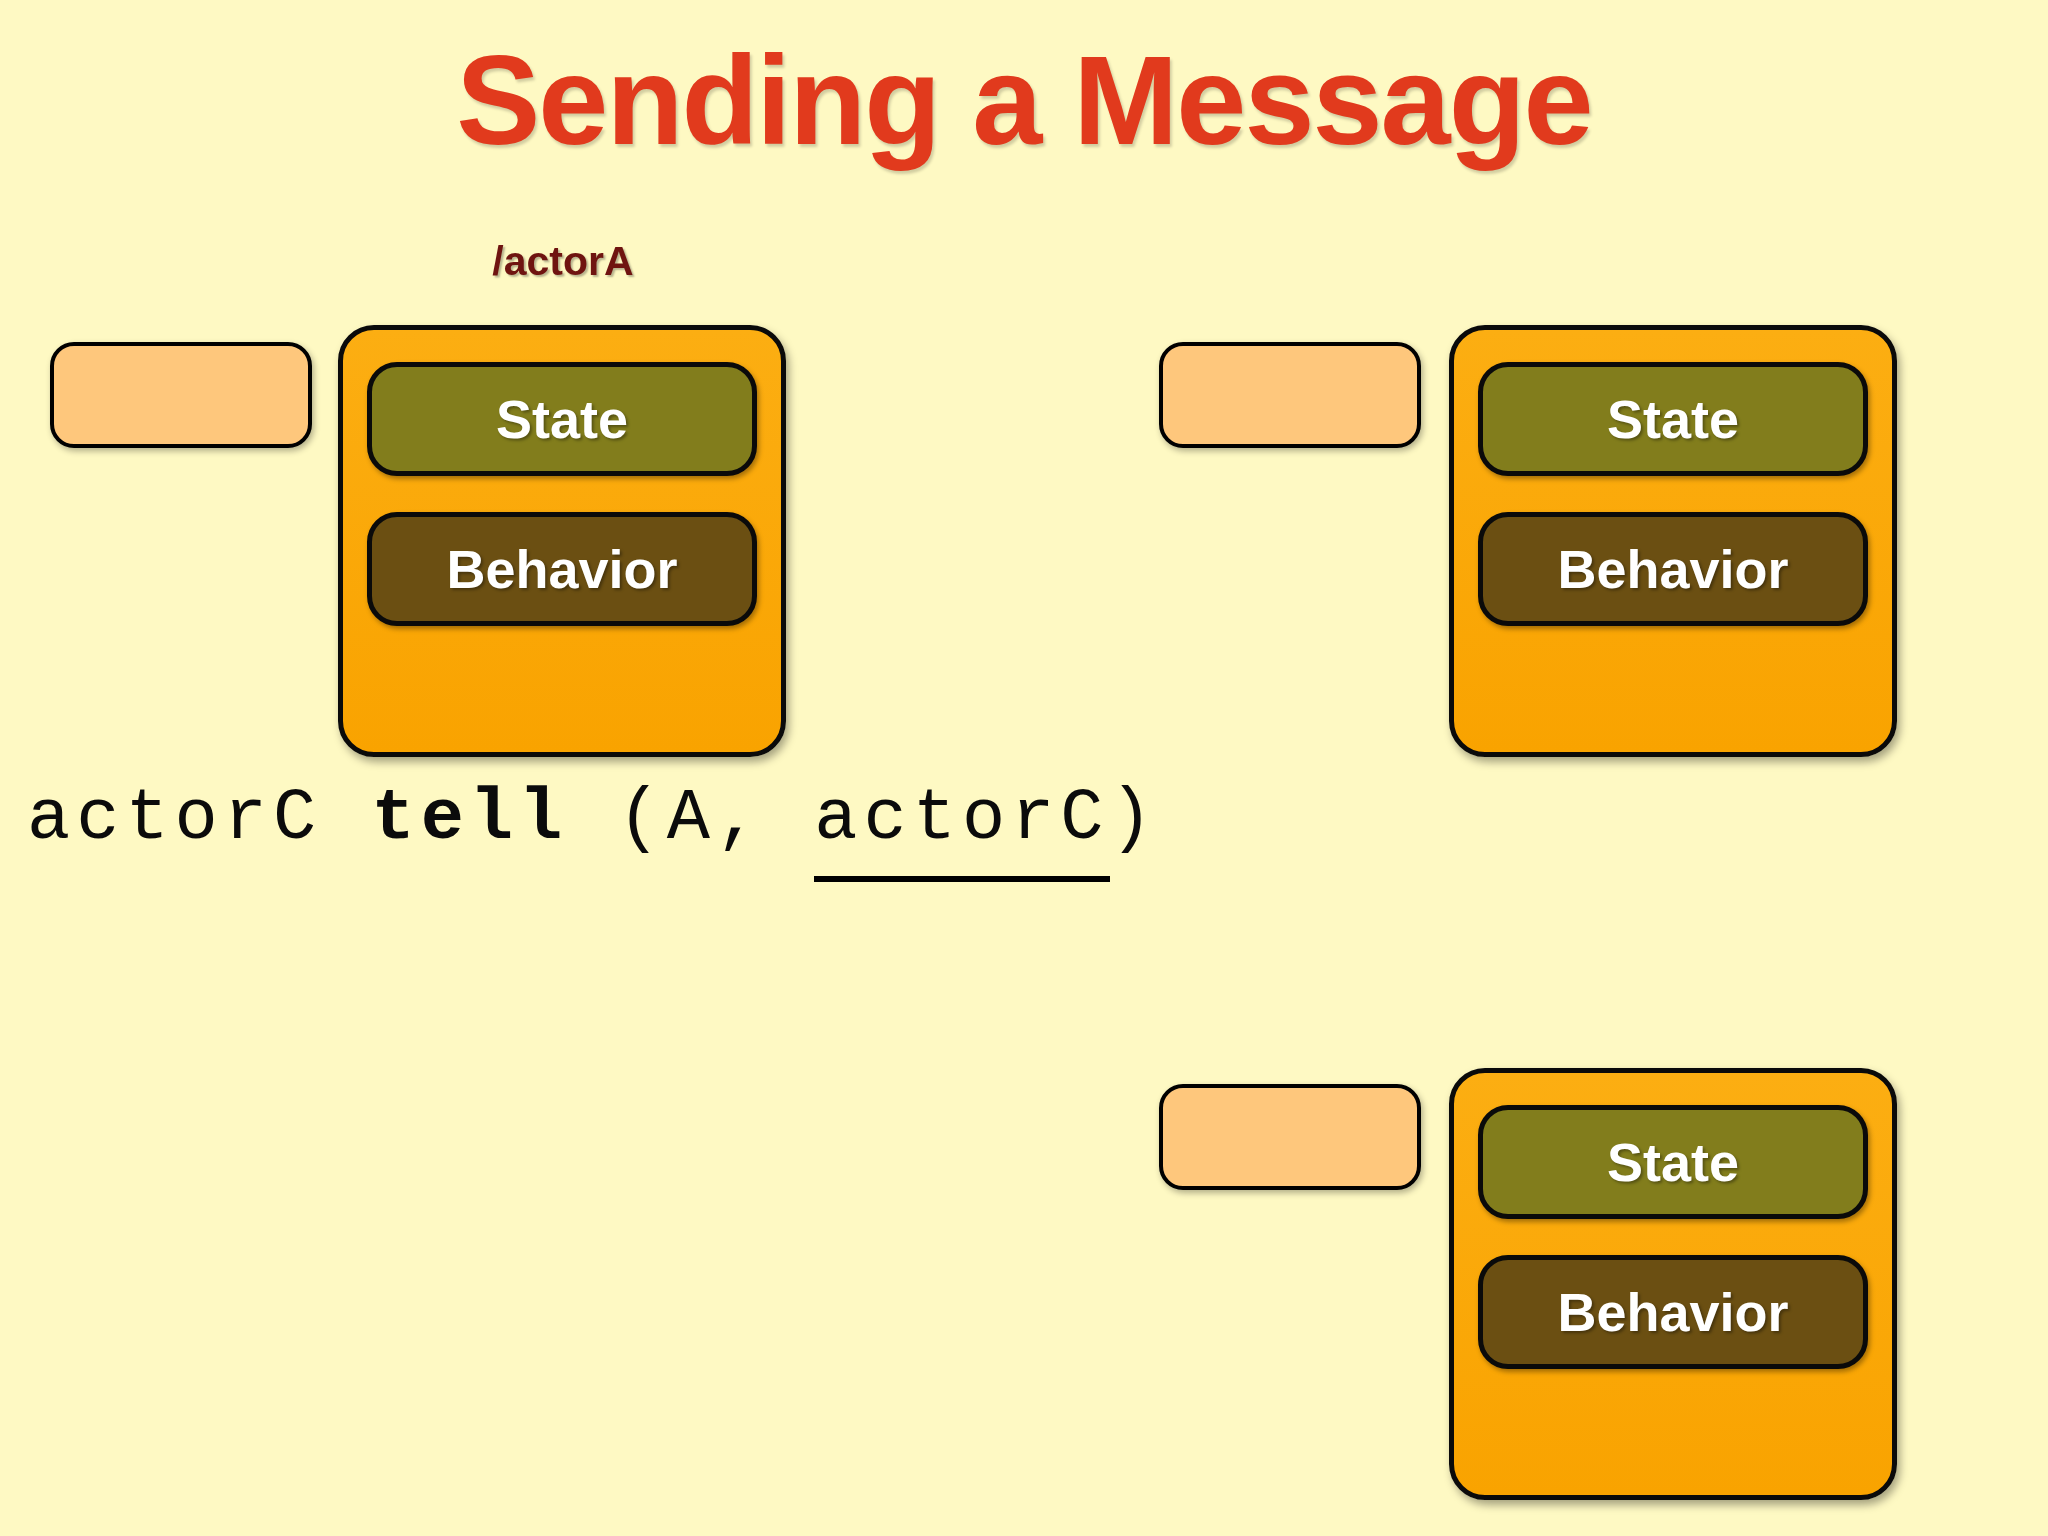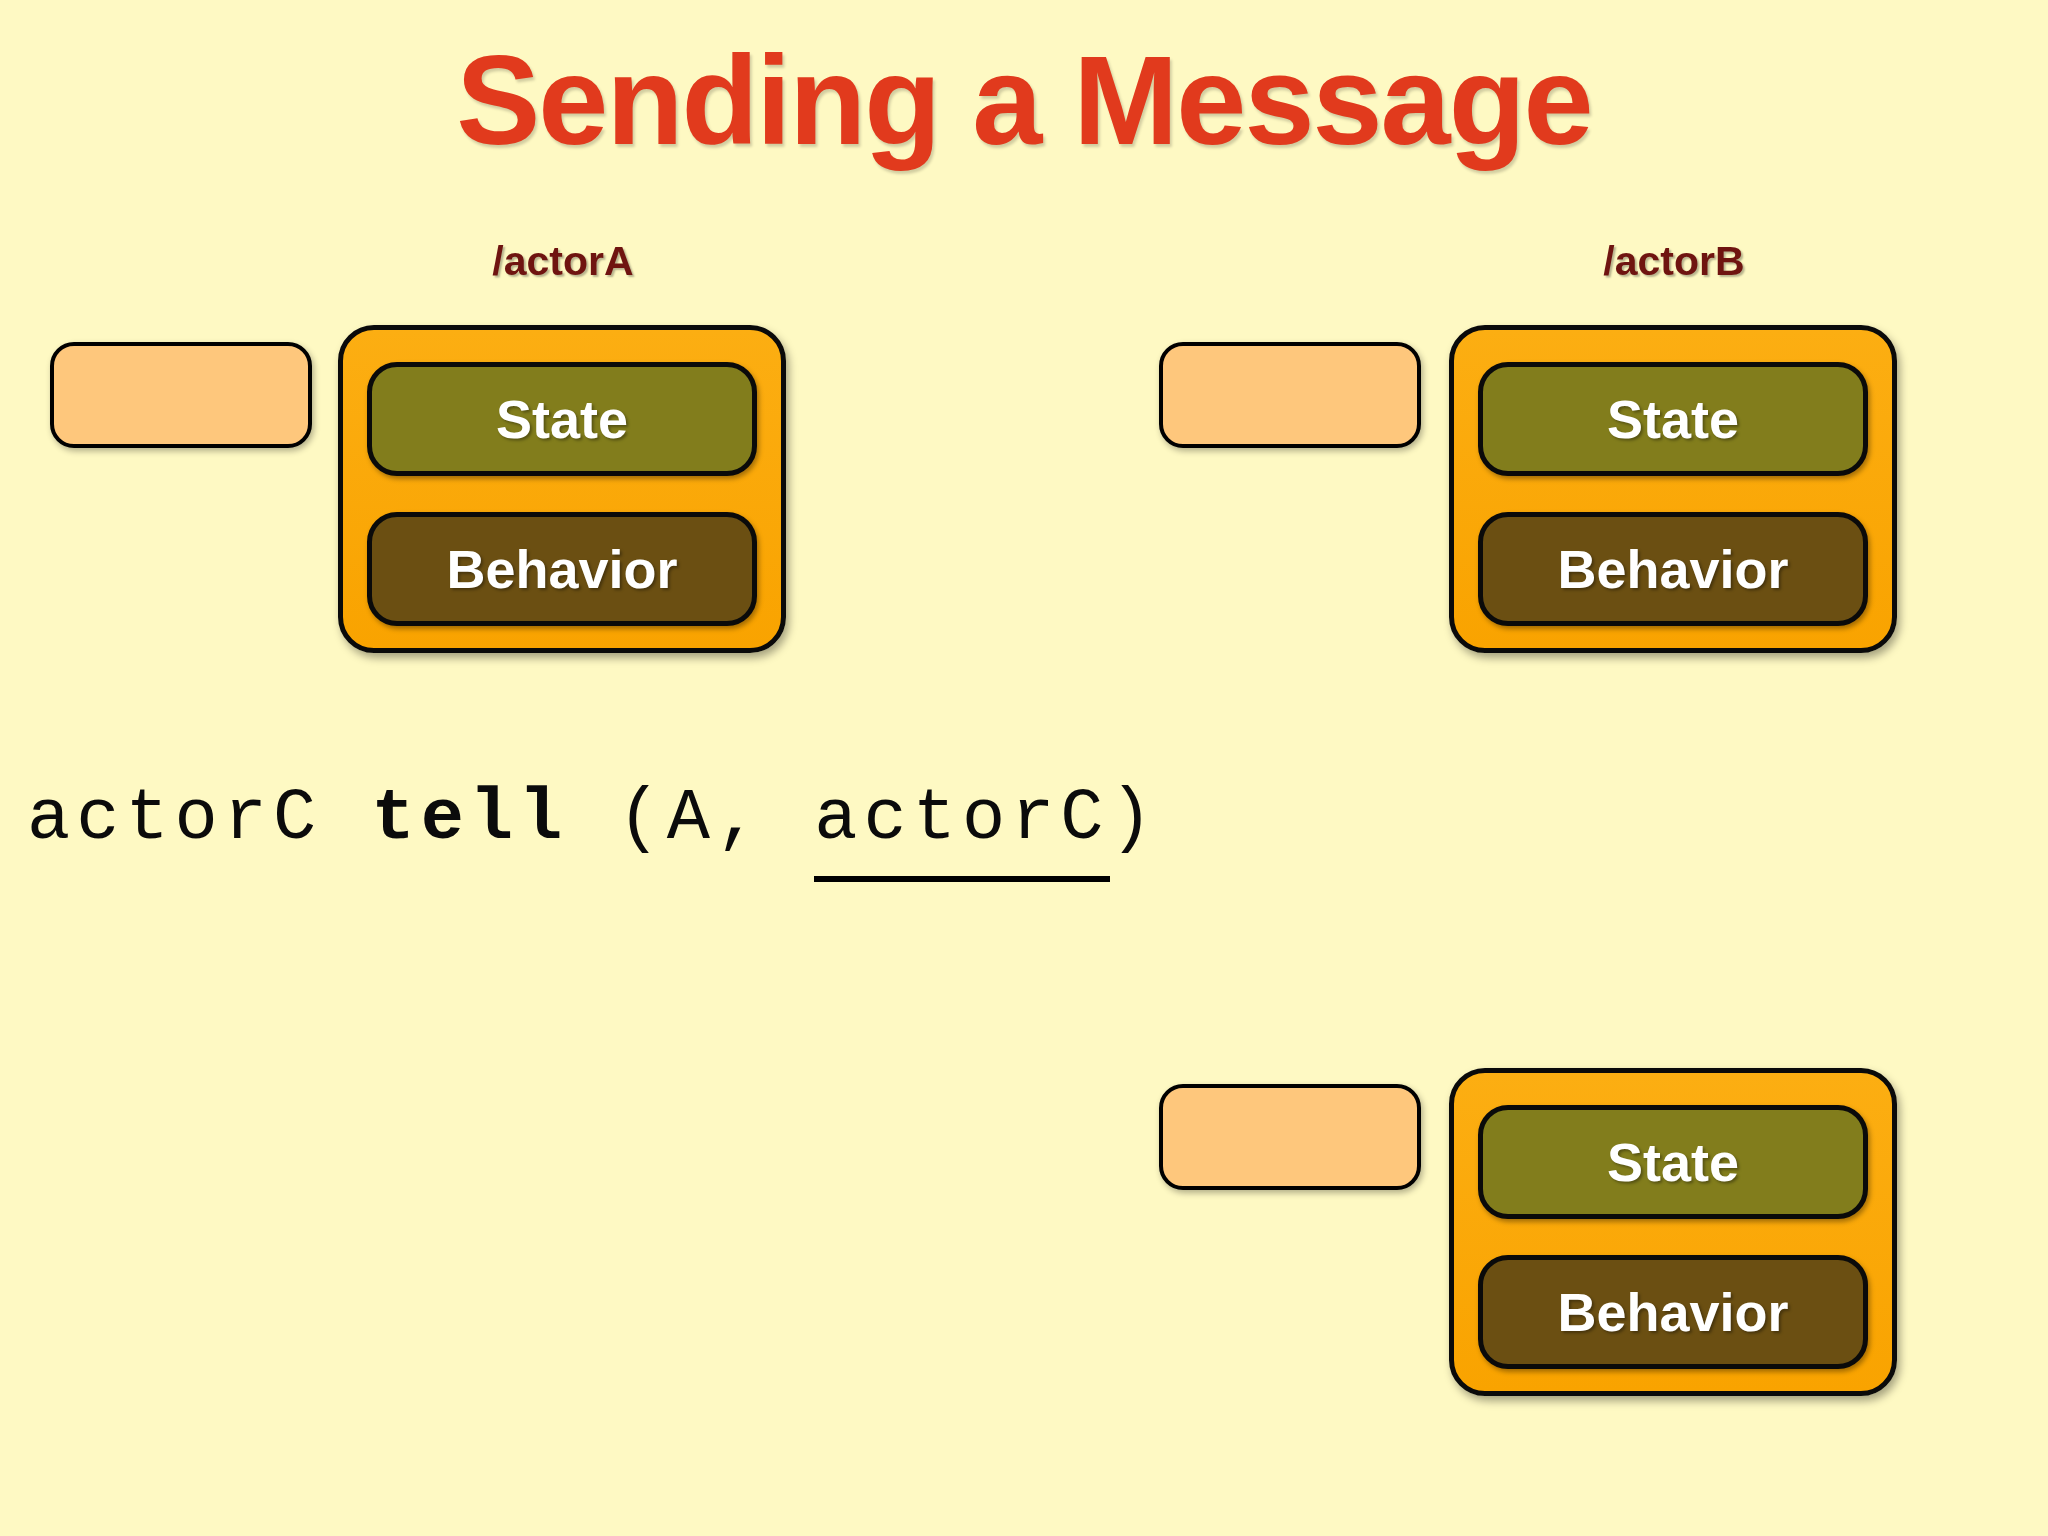--- a/index.html
+++ b/index.html
@@ -50,21 +50,21 @@
     box-sizing: border-box;
     box-shadow: 2px 3px 6px rgba(0,0,0,0.30);
   }
   .mailbox-a { left: 50px;   top: 342px; }
   .mailbox-b { left: 1159px; top: 342px; }
   .mailbox-c { left: 1159px; top: 1084px; }
 
   .actor-box {
     position: absolute;
     width: 448px;
-    height: 328px;
+    height: 432px;
     background: linear-gradient(180deg, #FCAE12 0%, #F9A300 100%);
     border: 5px solid #0a0a0a;
     border-radius: 36px;
     box-sizing: border-box;
     box-shadow: 3px 5px 9px rgba(0,0,0,0.35);
   }
   .box-a { left: 338px;  top: 325px; }
   .box-b { left: 1449px; top: 325px; }
   .box-c { left: 1449px; top: 1068px; }
 
@@ -118,21 +118,20 @@
   <div class="mailbox mailbox-a"></div>
   <div class="actor-box box-a">
     <div class="state">
       <span class="inner-label">State</span>
     </div>
     <div class="behavior">
       <span class="inner-label">Behavior</span>
     </div>
   </div>
 
-  <div class="actor-label label-b">/actorB</div>
   <div class="mailbox mailbox-b"></div>
   <div class="actor-box box-b">
     <div class="state">
       <span class="inner-label">State</span>
     </div>
     <div class="behavior">
       <span class="inner-label">Behavior</span>
     </div>
   </div>
 

